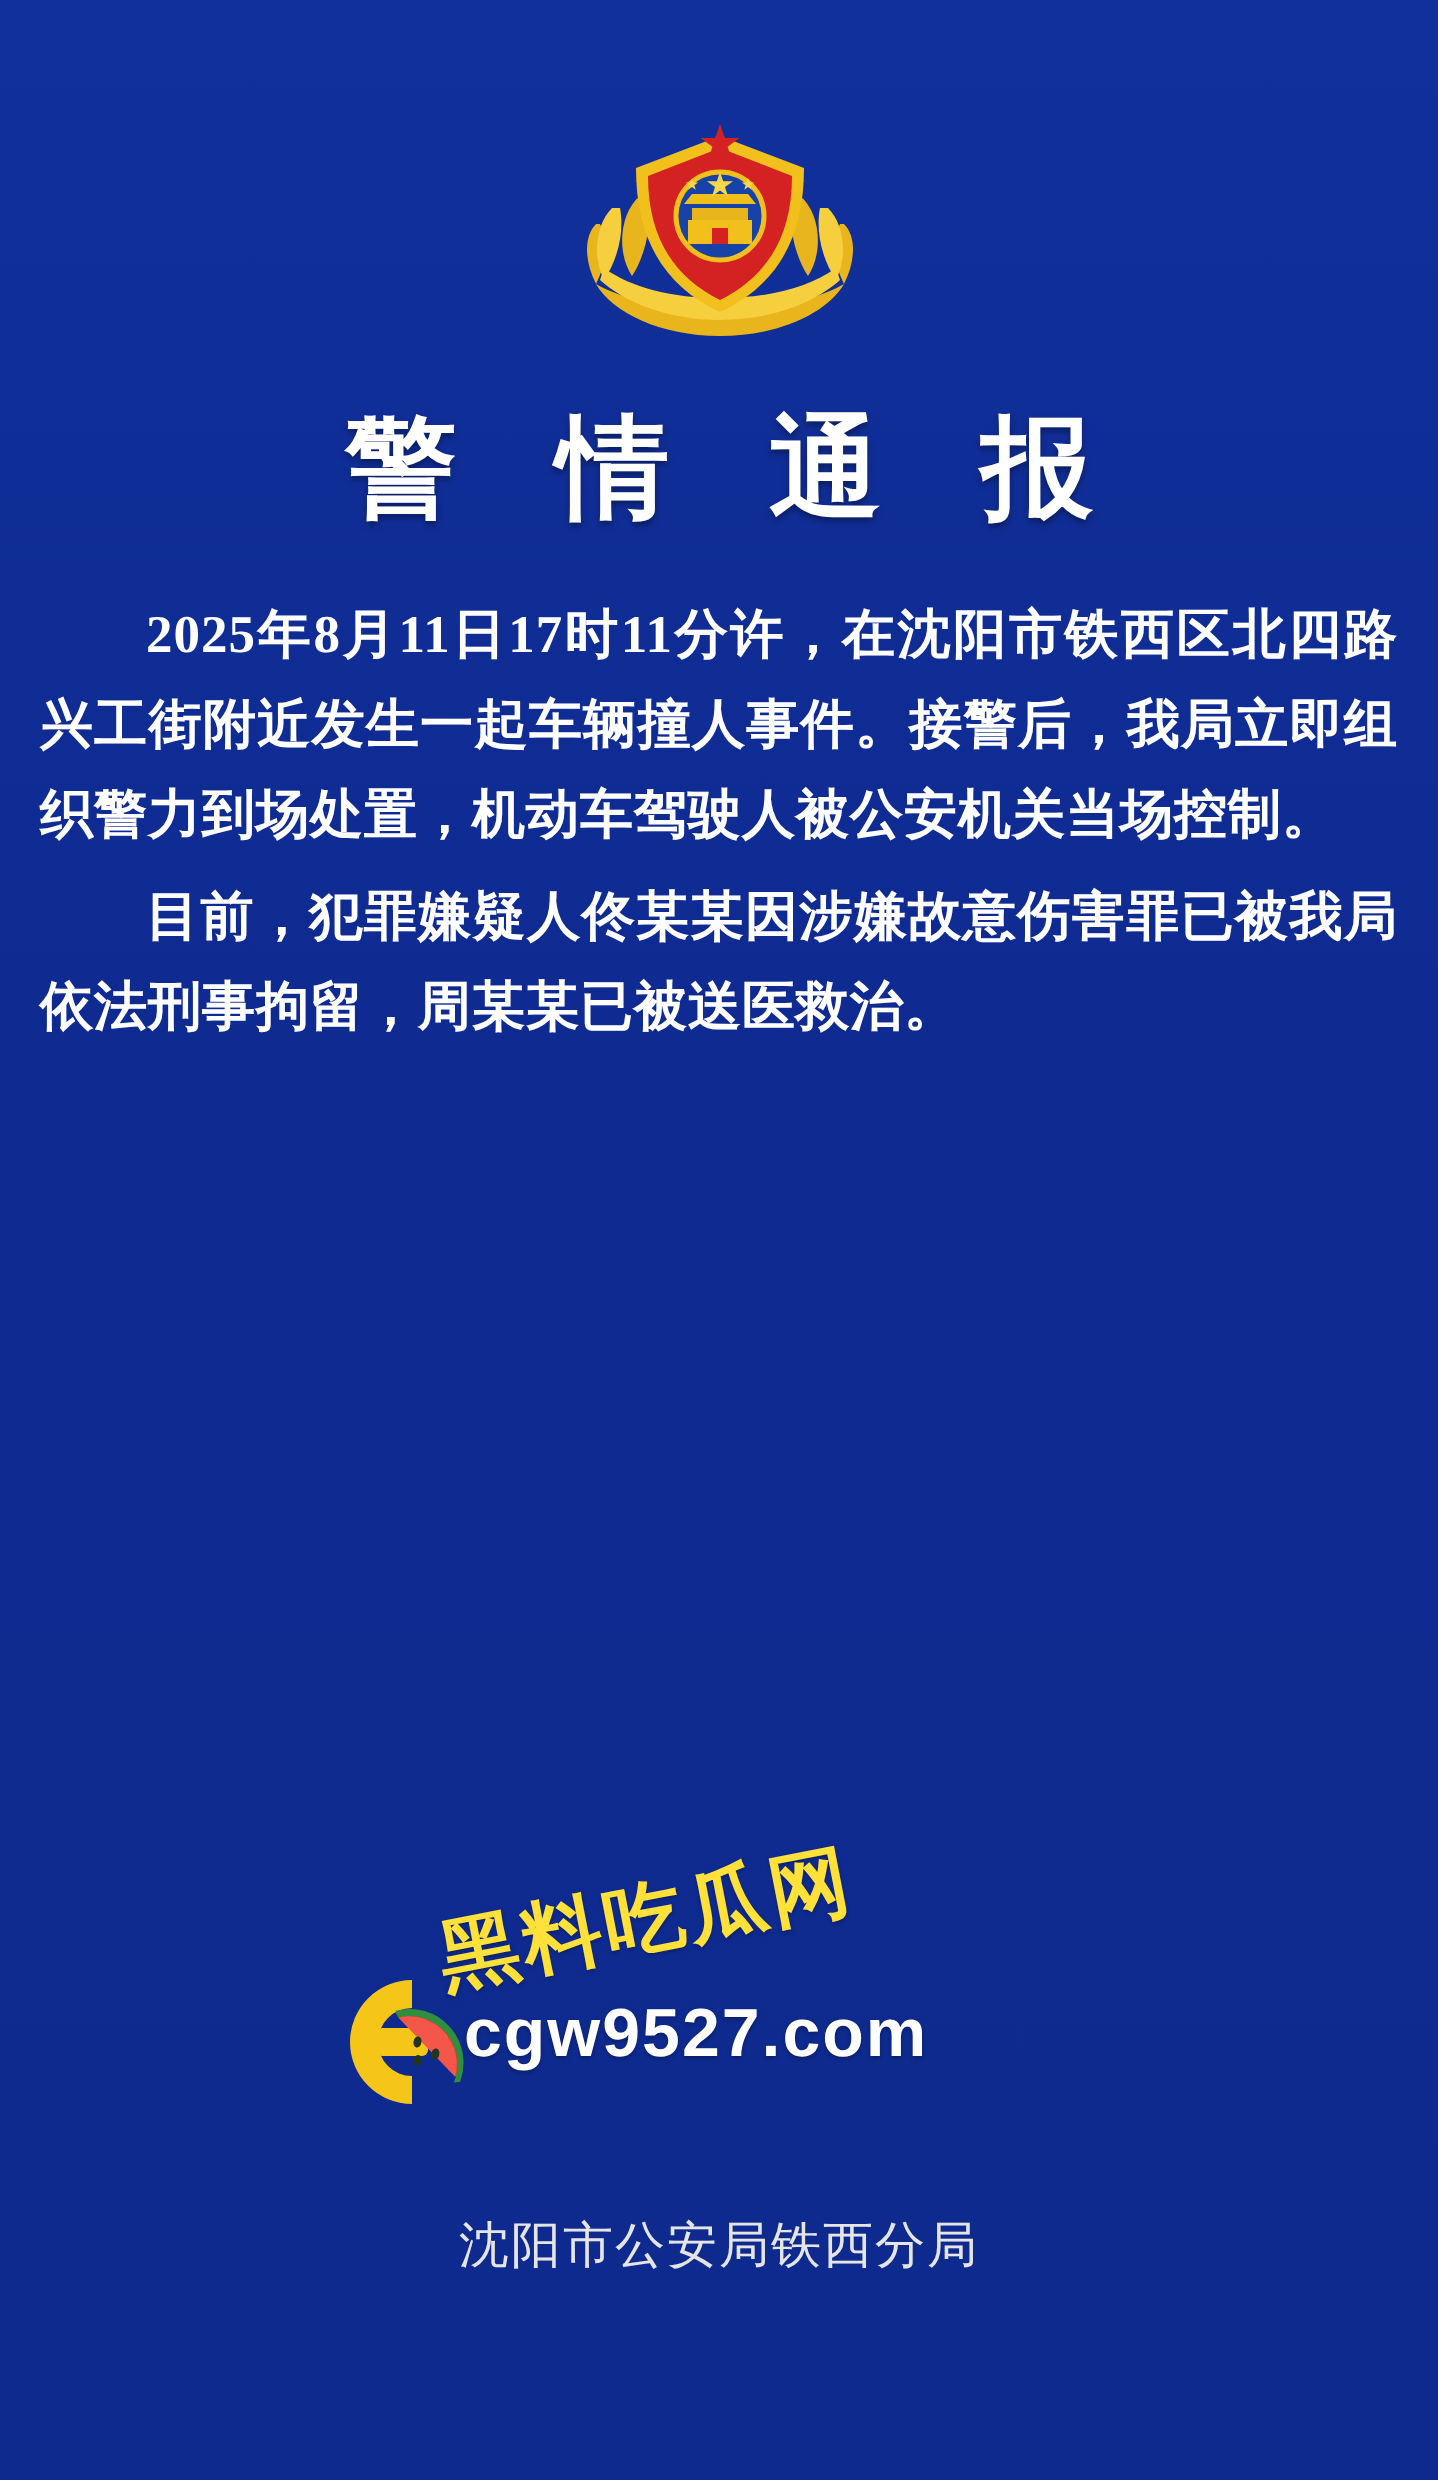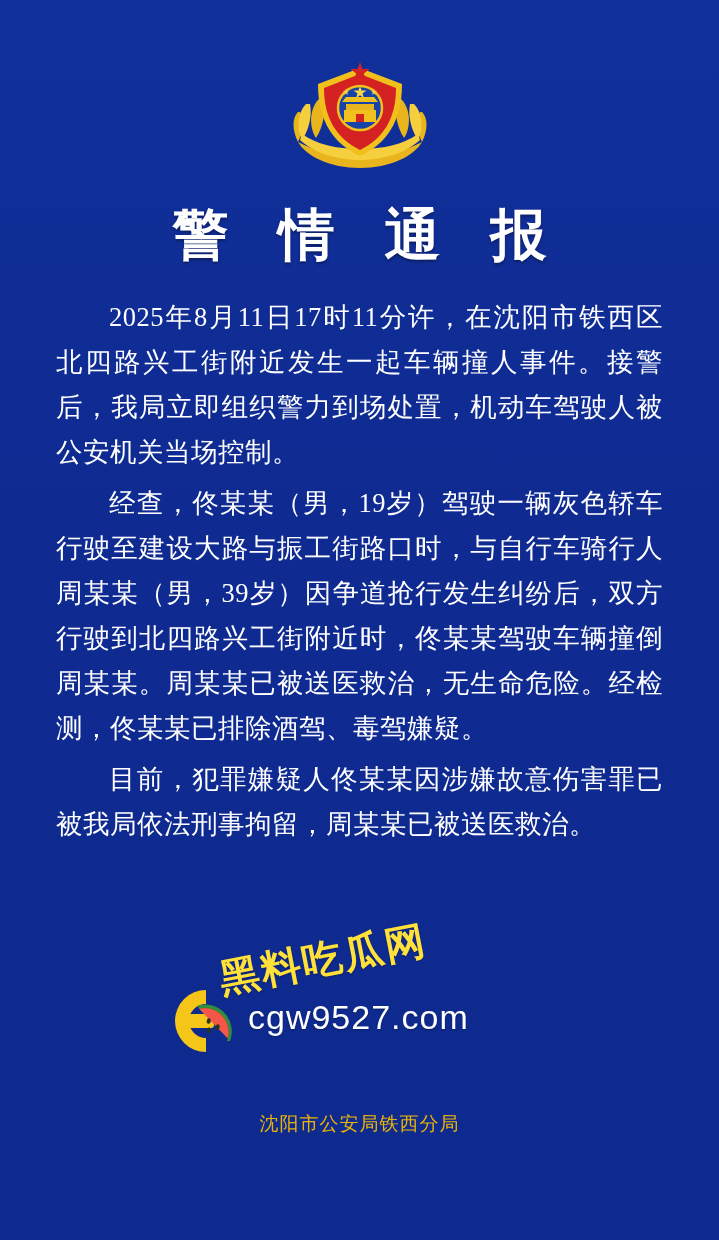--- a/index.html
+++ b/index.html
@@ -14,21 +14,21 @@
     overflow: hidden;
     font-family: "Liberation Serif", "DejaVu Serif", serif;
     background: linear-gradient(180deg, #11309b 0%, #0f2b92 40%, #0e2a8e 100%);
   }
   .page {
     position: absolute;
     inset: 0;
     display: flex;
     flex-direction: column;
     align-items: center;
-    padding: 0 56px;
+    padding: 0 20px;
     box-sizing: border-box;
   }
 
   
   .emblem-wrap {
     margin-top: 56px;
     width: 140px;
     height: 132px;
     position: relative;
   }
@@ -50,35 +50,36 @@
   
   .body-text {
     margin-top: 26px;
     width: 100%;
     color: #ffffff;
     font-size: 26.5px;
     line-height: 45px;
     text-align: justify;
     text-justify: inter-ideograph;
     letter-spacing: 0.5px;
+    font-weight: bold;
   }
   .body-text p {
     margin: 0 0 6px 0;
     text-indent: 2em;
   }
 
   
   .sign {
     position: absolute;
     left: 0;
     right: 0;
     bottom: 96px;
     text-align: center;
-    color: #eab308;
-    font-size: 19px;
+    color: #e5e5e5;
+    font-size: 25px;
     line-height: 40px;
     letter-spacing: 1px;
   }
 
   
   .wm {
     position: absolute;
     left: 0; right: 0;
     bottom: 168px;
     height: 140px;
@@ -91,25 +92,25 @@
     transform: rotate(-11deg);
     color: #ffe13a;
     font-size: 40px;
     font-weight: 700;
     letter-spacing: 2px;
     font-family: "Liberation Sans", sans-serif;
     text-shadow: 0 1px 2px rgba(0,0,0,.25);
   }
   .wm-url {
     position: absolute;
-    left: 248px;
+    left: 232px;
     top: 66px;
     color: #ffffff;
     font-size: 34px;
-    font-weight: 400;
+    font-weight: 700;
     font-family: "Liberation Sans", sans-serif;
     letter-spacing: 1px;
     text-shadow: 0 1px 2px rgba(0,0,0,.3);
   }
   .wm-logo {
     position: absolute;
     left: 148px;
     top: 48px;
     width: 92px;
     height: 82px;
@@ -154,21 +155,20 @@
       </g>
 
       <polygon points="70,6 72.4,13 79.8,13 73.8,17.4 76.1,24.5 70,20.1 63.9,24.5 66.2,17.4 60.2,13 67.6,13" fill="#d42121"></polygon>
     </svg>
   </div>
 
   <div class="title">警 情 通 报</div>
 
   <div class="body-text">
     <p>2025年8月11日17时11分许，在沈阳市铁西区北四路兴工街附近发生一起车辆撞人事件。接警后，我局立即组织警力到场处置，机动车驾驶人被公安机关当场控制。</p>
-    <p>经查，佟某某（男，19岁）驾驶一辆灰色轿车行驶至建设大路与振工街路口时，与自行车骑行人周某某（男，39岁）因争道抢行发生纠纷后，双方行驶到北四路兴工街附近时，佟某某驾驶车辆撞倒周某某。周某某已被送医救治，无生命危险。经检测，佟某某已排除酒驾、毒驾嫌疑。</p>
     <p>目前，犯罪嫌疑人佟某某因涉嫌故意伤害罪已被我局依法刑事拘留，周某某已被送医救治。</p>
   </div>
 
   <div class="wm">
     <div class="wm-logo">
       <svg viewBox="0 0 92 82" width="92" height="82" aria-hidden="true">
         <path d="M58 10 A30 30 0 1 0 58 72 L58 58 A17 17 0 1 1 58 24 Z" fill="#f5c518"></path>
         <rect x="40" y="34" width="26" height="14" rx="3" fill="#f5c518"></rect>
 
         <path d="M46 30 A26 26 0 0 1 84 56 Z" fill="#e33b2e" transform="rotate(12 65 45)"></path>

